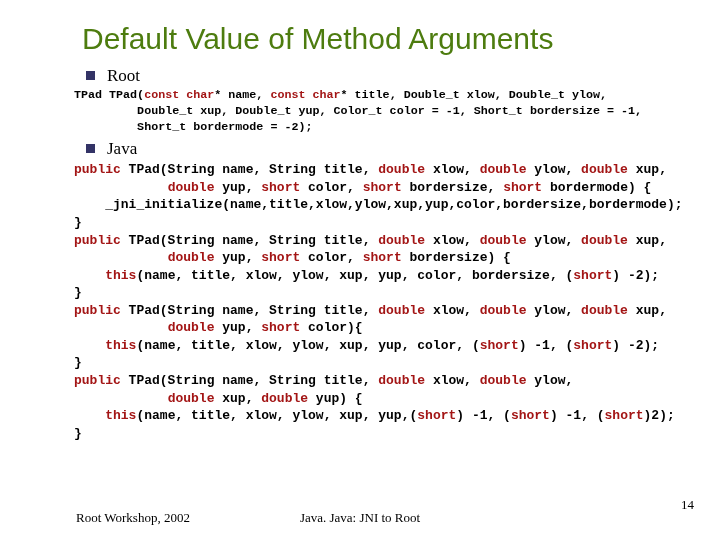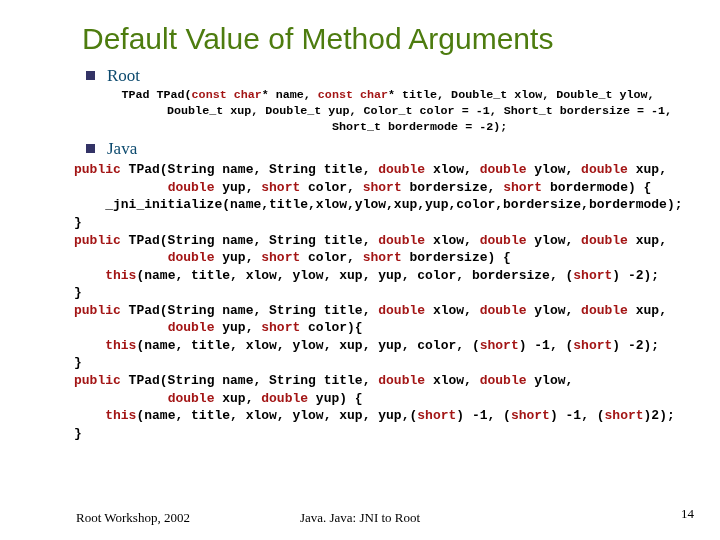--- a/index.html
+++ b/index.html
@@ -30,34 +30,33 @@
     display:inline-block;
     width:9px;height:9px;
     background:#333366;
     vertical-align:1px;
     margin-right:12px;
   }
   .section-label{
     font-family:"Comic Sans MS","Comic Sans",cursive;
     font-size:17px;
     font-weight:400;
-    color:#0c4a6e;
+    color:#000000;
     margin-top:6px;
   }
   .code{
     font-family:"Courier New",Courier,monospace;
     font-size:11.7px;
     font-weight:bold;
     line-height:1.35;
     white-space:pre;
     color:#000;
     margin-left:56px;
     margin-top:2px;
     margin-bottom:2px;
-    text-align:center;
   }
   .kw{color:#A31515;} 
   .code-java{
     font-family:"Courier New",Courier,monospace;
     font-size:13px;
     font-weight:bold;
     line-height:1.35;
     white-space:pre;
     color:#000;
     margin-left:56px;
@@ -65,21 +64,21 @@
   }
   .footer{
     position:absolute;
     left:0;right:0;bottom:14px;
     font-family:"Comic Sans MS","Comic Sans",cursive;
     font-size:13px;
     color:#000;
   }
   .footer-left{position:absolute;left:76px;bottom:0;margin-top:24px;}
   .footer-center{position:absolute;left:0;right:0;bottom:0;text-align:center;}
-  .footer-right{position:absolute;right:26px;bottom:4px;}
+  .footer-right{position:absolute;right:26px;bottom:13px;}
 </style>
 </head>
 <body>
 
 <div class="slide">
 
   <h1 class="title">Default Value of Method Arguments</h1>
 
   <div class="section">
     <span class="bullet"></span><span class="section-label">Root</span>

